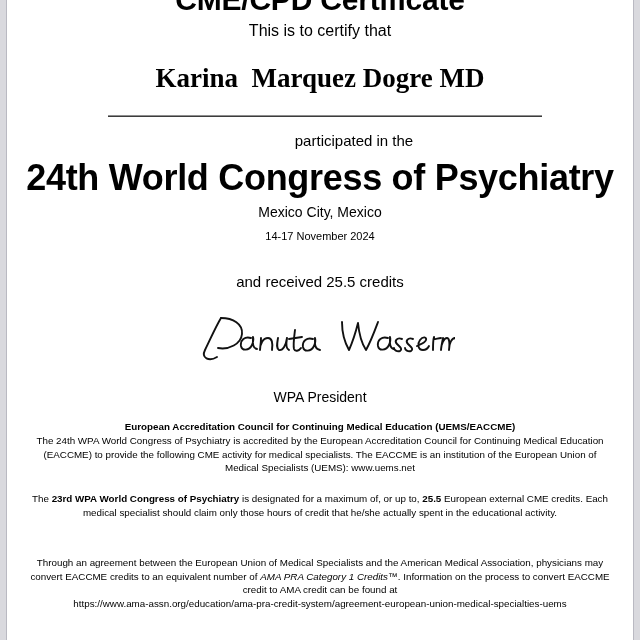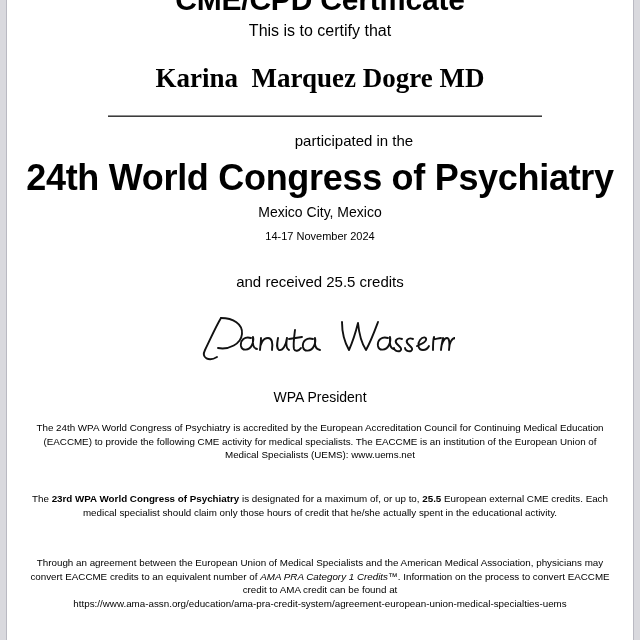--- a/index.html
+++ b/index.html
@@ -272,20 +272,21 @@
 
           <path d="M270 28 C272 30, 272 36, 271 40 C273 35, 276 30, 279 31"></path>
         </g>
       </svg>
     </div>
 
 
     <div class="signer-role">WPA President</div>
 
     <div id="uems-block">
+      <div class="accred-heading">European Accreditation Council for Continuing Medical Education (UEMS/EACCME)</div>
       <div class="accred-body">The 24th WPA World Congress of Psychiatry is accredited by the European Accreditation Council for Continuing Medical Education (EACCME) to provide the following CME activity for medical specialists. The EACCME is an institution of the European Union of Medical Specialists (UEMS): www.uems.net</div>
     </div>
 
     <div id="designation-block">
       <div class="accred-body"><span>The </span><b>23rd WPA World Congress of Psychiatry</b><span> is designated for a maximum of, or up to, </span><b>25.5</b><span> European external CME credits. Each medical specialist should claim only those hours of credit that he/she actually spent in the educational activity.</span></div>
     </div>
 
     <div id="ama-block">
       <div class="accred-body"><span>Through an agreement between the European Union of Medical Specialists and the American Medical Association, physicians may convert EACCME credits to an equivalent number of </span><i>AMA PRA Category 1 Credits</i><span>™</span><span>. Information on the process to convert EACCME credit to AMA credit can be found at </span><span class="ama-url">https://www.ama-assn.org/education/ama-pra-credit-system/agreement-european-union-medical-specialties-uems</span></div>
     </div>

